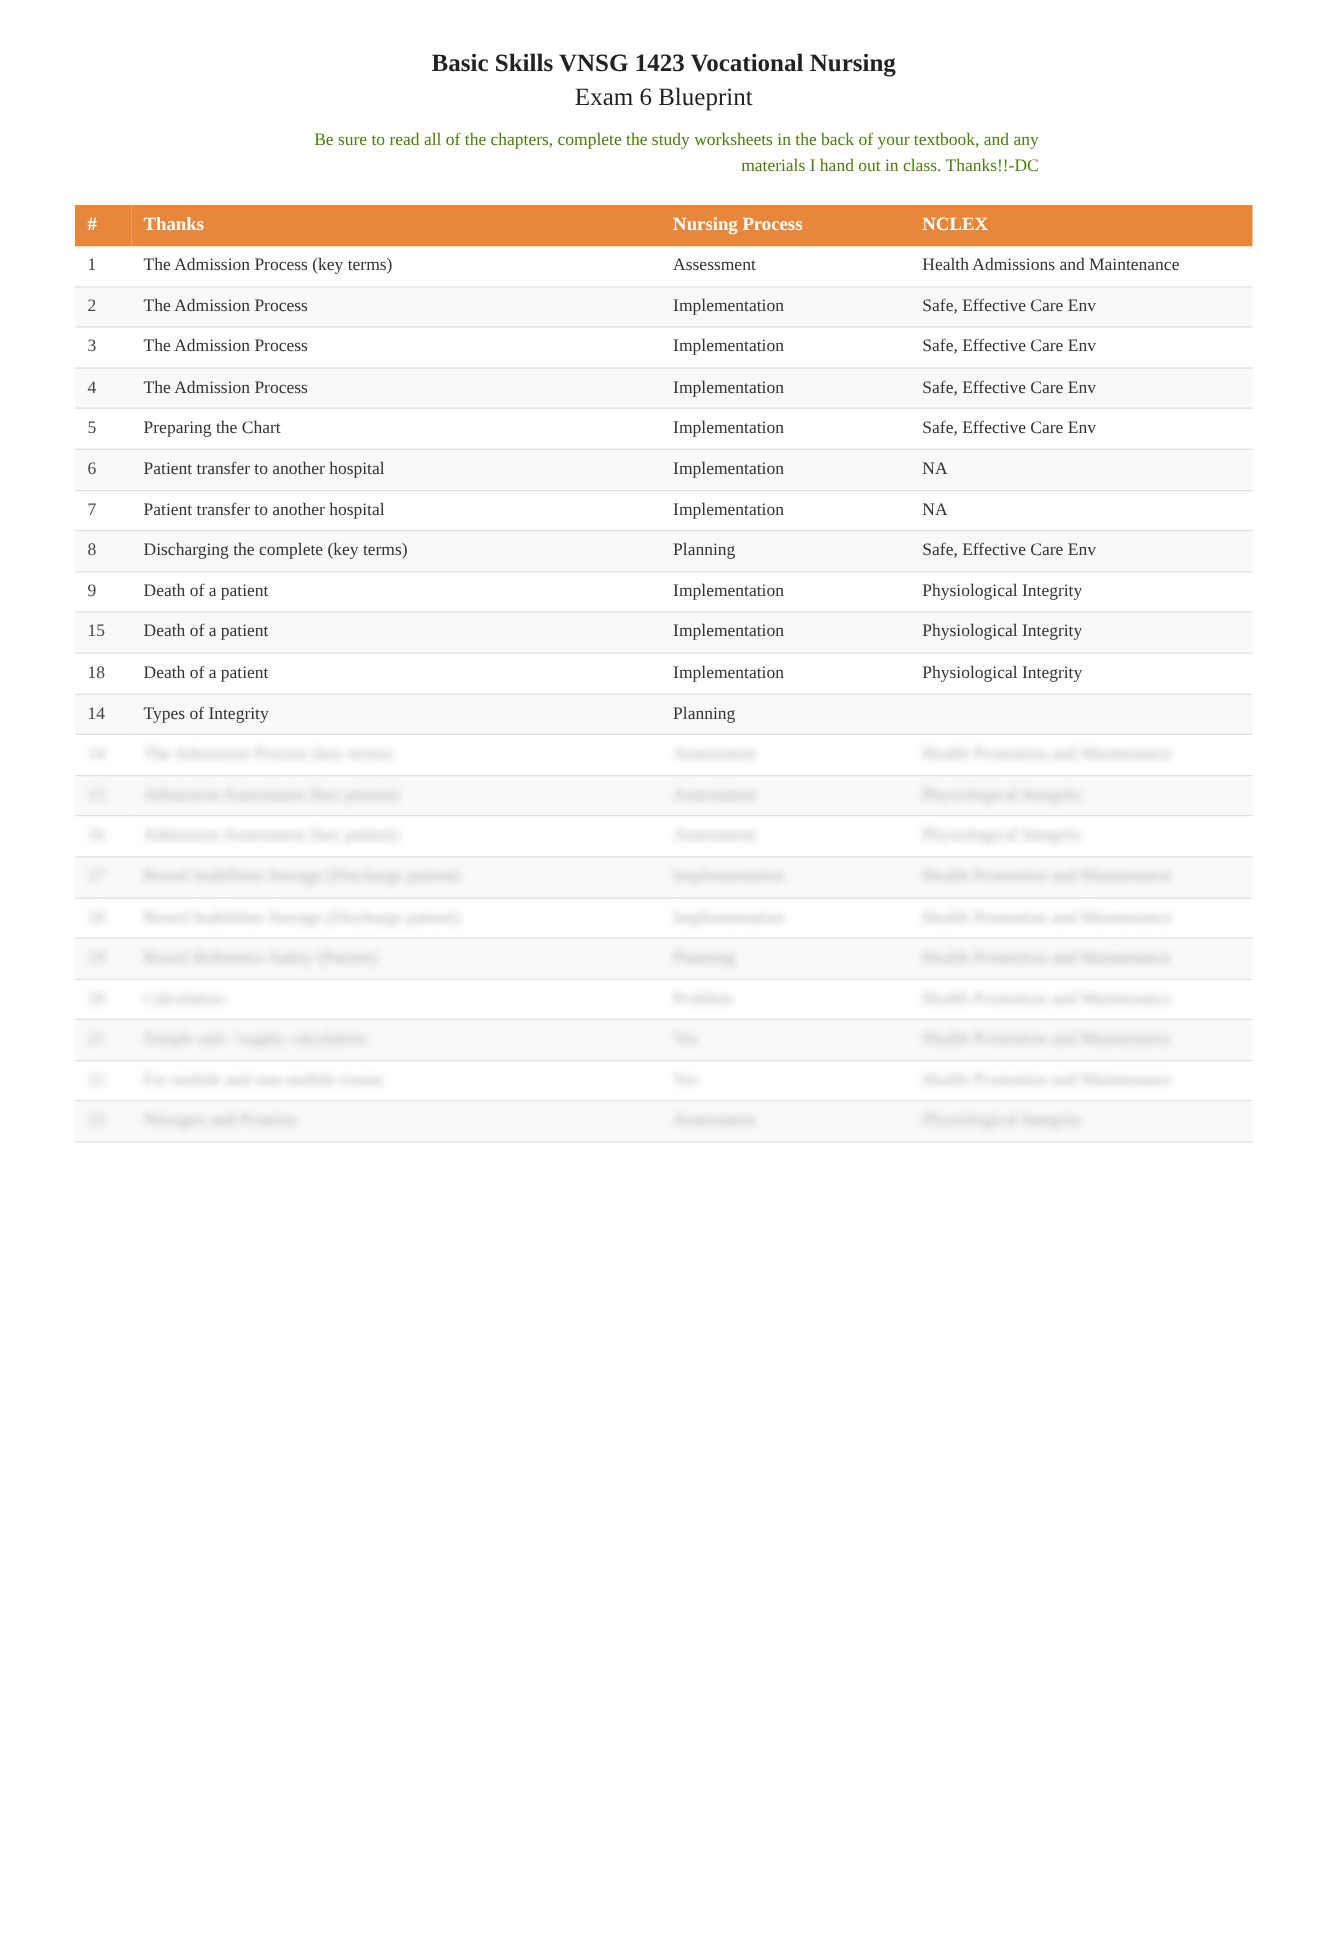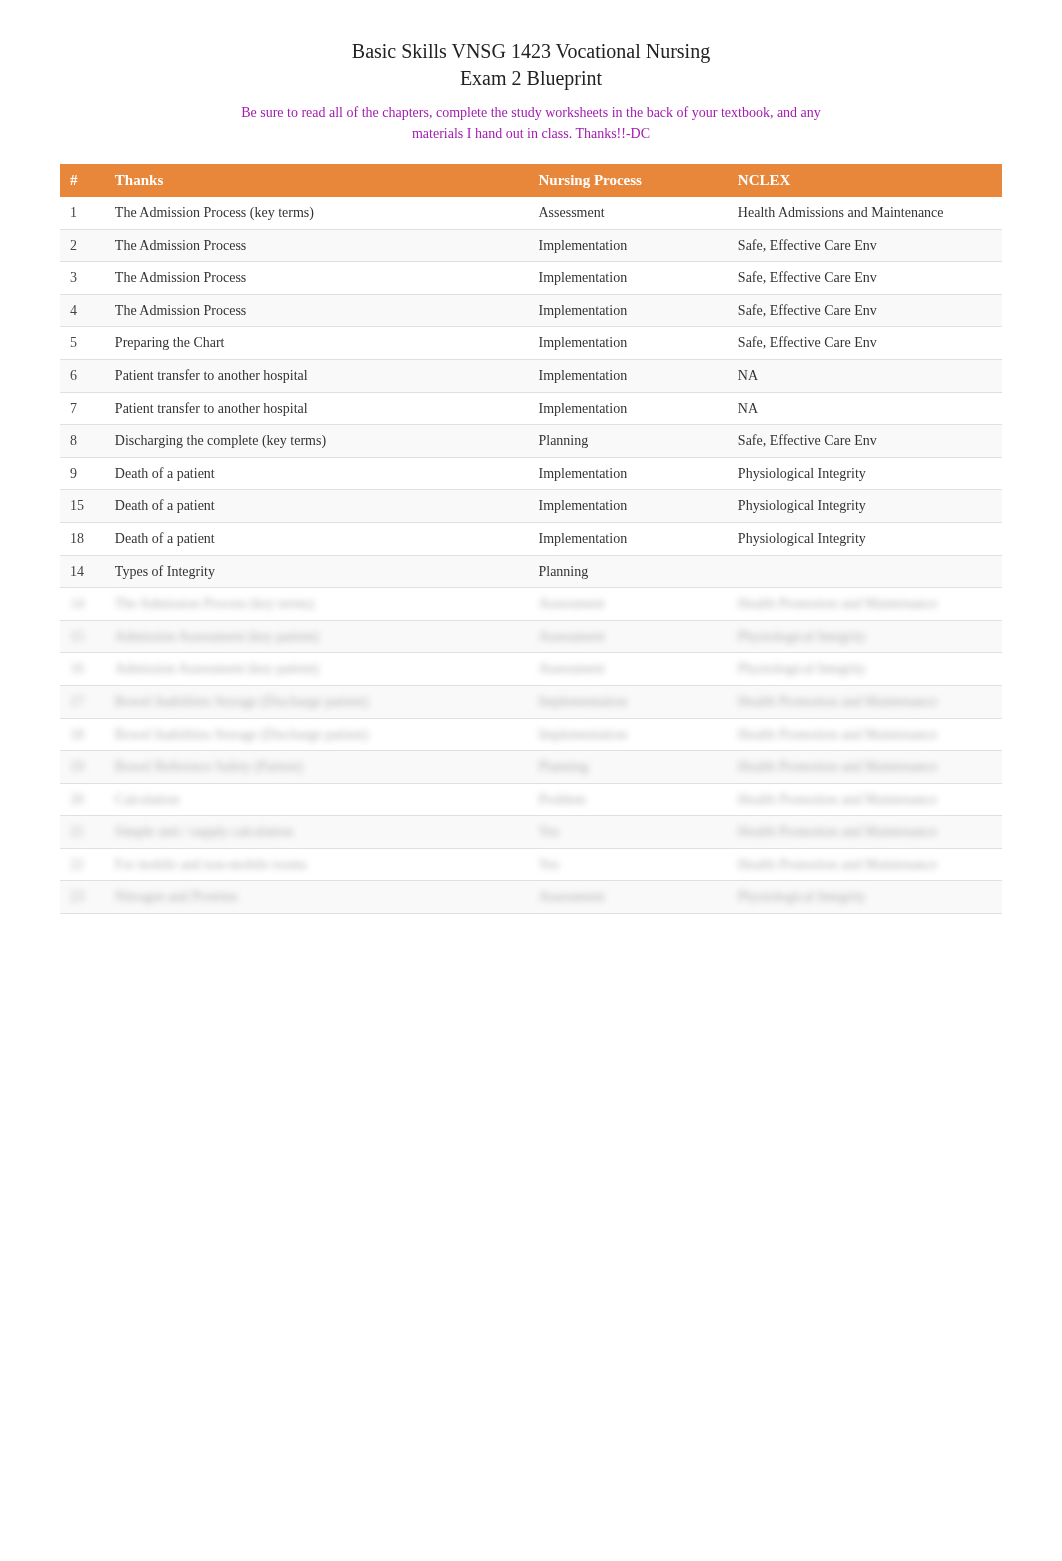--- a/index.html
+++ b/index.html
@@ -17,36 +17,36 @@
       min-height: 1561px;
     }
 
     .page-header {
       text-align: center;
       margin-bottom: 20px;
     }
 
     .page-title {
       font-size: 20px;
-      font-weight: normal;
+      font-weight: bold;
       color: #222;
       margin-bottom: 4px;
     }
 
     .page-subtitle {
       font-size: 20px;
       font-weight: normal;
       color: #222;
       margin-bottom: 12px;
     }
 
     .page-note {
       font-size: 14px;
-      color: #a21caf;
-      text-align: center;
+      color: #4d7c0f;
+      text-align: right;
       max-width: 600px;
       margin: 0 auto 20px auto;
       line-height: 1.5;
     }
 
     table {
       width: 100%;
       border-collapse: collapse;
       font-size: 14px;
     }
@@ -98,21 +98,21 @@
 
     td.nclex-col {
       width: 220px;
     }
   </style>
 </head>
 <body>
 
 <div class="page-header">
   <div class="page-title">Basic Skills VNSG 1423 Vocational Nursing</div>
-  <div class="page-subtitle">Exam 2 Blueprint</div>
+  <div class="page-subtitle">Exam 6 Blueprint</div>
   <div class="page-note">Be sure to read all of the chapters, complete the study worksheets in the back of your textbook, and any materials I hand out in class. Thanks!!-DC</div>
 </div>
 
 <table>
   <thead>
     <tr>
       <th class="num-col">#</th>
       <th class="topic-col">Thanks</th>
       <th class="nursing-col">Nursing Process</th>
       <th class="nclex-col">NCLEX</th>

